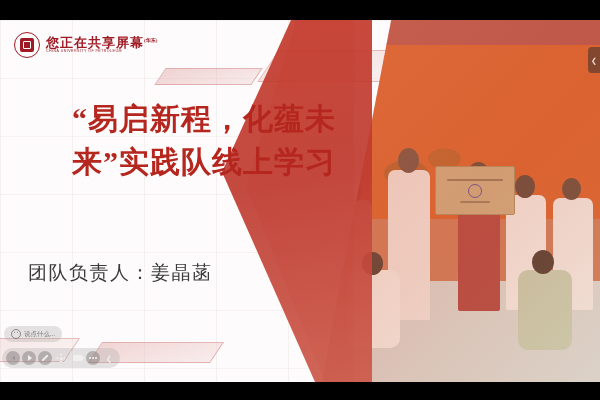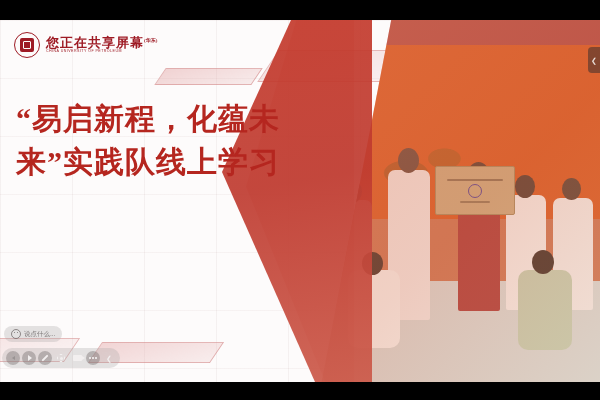--- a/index.html
+++ b/index.html
@@ -52,21 +52,21 @@
   .p2{left:268px;top:30px;width:150px;height:30px;transform:skewX(-34deg);
       background:linear-gradient(160deg,rgba(226,166,166,.34),rgba(232,192,192,.18));}
   .p3{left:95px;top:322px;width:120px;height:19px;transform:skewX(-34deg);
       background:linear-gradient(160deg,rgba(226,160,160,.42),rgba(232,190,190,.24));}
   .p4{left:-40px;top:318px;width:110px;height:22px;transform:skewX(-34deg);
       background:linear-gradient(160deg,rgba(228,170,170,.30),rgba(236,205,205,.16));}
 
   
   .title{position:absolute;left:16px;top:78px;width:320px;
          font-family:"Liberation Serif","DejaVu Serif",serif;font-size:30px;font-weight:700;
-         color:#b5261f;line-height:1.42;letter-spacing:1px;}
+         color:#b5261f;line-height:1.42;letter-spacing:1px;text-align:right;}
   .subtitle{position:absolute;left:28px;top:240px;
             font-family:"Liberation Serif","DejaVu Serif",serif;font-size:19px;
             color:#3a3a3a;letter-spacing:1.5px;}
 
   
   .photo{position:absolute;right:0;top:0;width:290px;height:362px;overflow:hidden;
          clip-path:polygon(28% 0, 100% 0, 100% 100%, 4% 100%);}
   .wall{position:absolute;inset:0;background:
         linear-gradient(#b85549 0 7%, #d9632c 7% 55%, #cf7a55 55% 72%, #d9cfc4 72% 100%);}
   .plant{position:absolute;left:60px;top:105px;width:120px;height:80px;opacity:.35;
@@ -201,20 +201,21 @@
       <span class="seal">
           <span class="seal-in"></span>
         </span>
       <span class="logo-txt">
         <span class="logo-cn"><span>您正在共享屏幕</span><small>(华东)</small></span>
         <span class="logo-en">CHINA UNIVERSITY OF PETROLEUM</span>
       </span>
     </div>
 
     <div class="title">“易启新程，化蕴未来”实践队线上学习</div>
+    <div class="subtitle">团队负责人：姜晶菡</div>
 
     <div class="collapse-tab">
       <span>❮</span>
     </div>
 
     <div class="comment">
       <span class="smile"></span>
       <span class="ph">说点什么...</span>
     </div>
 

